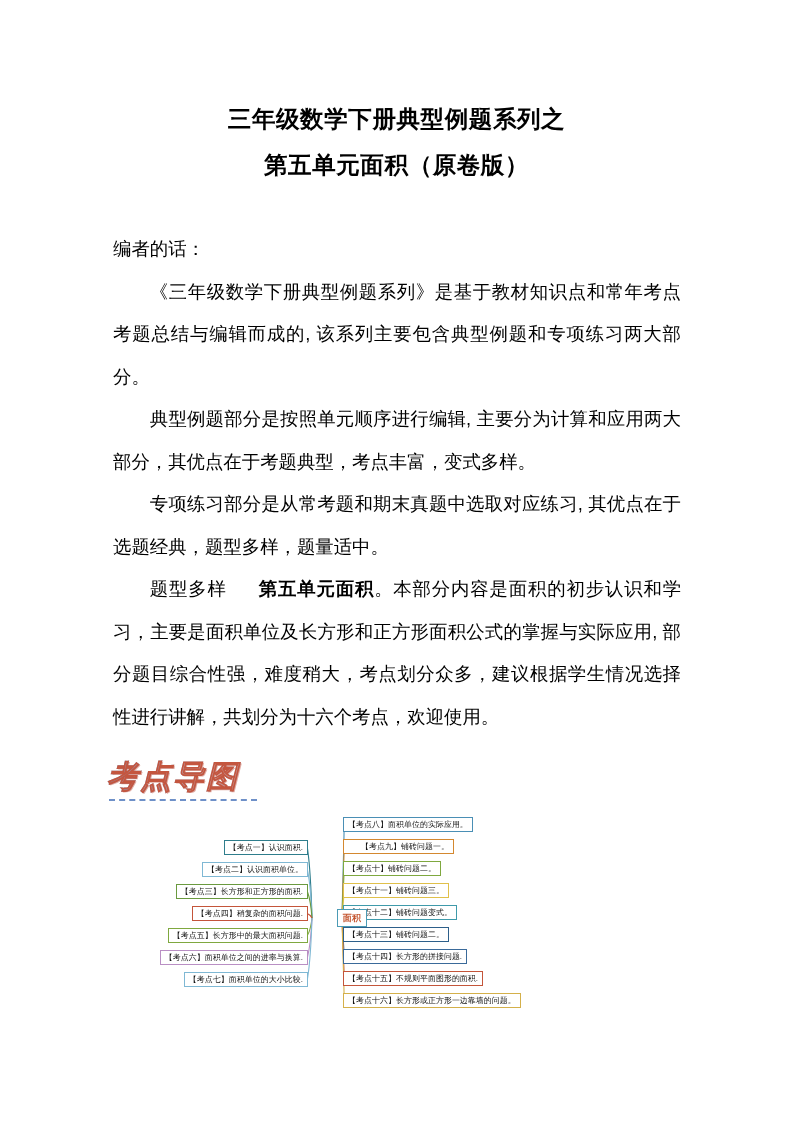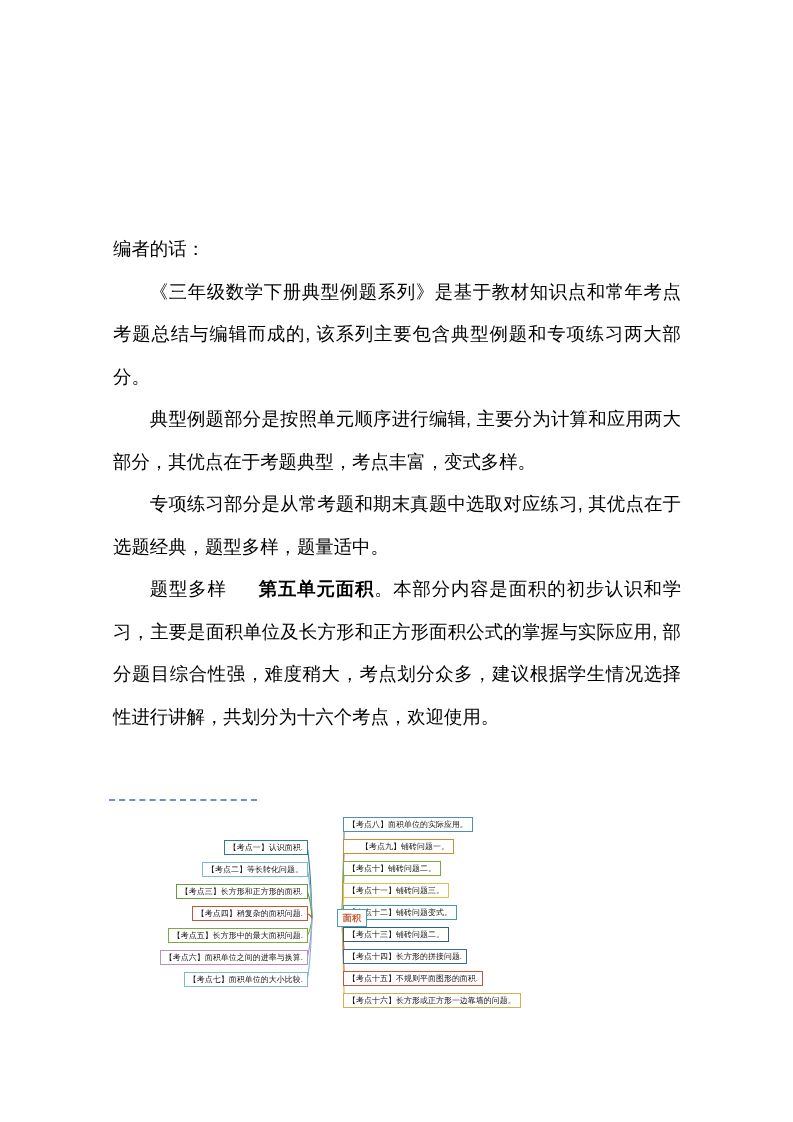--- a/index.html
+++ b/index.html
@@ -143,30 +143,35 @@
     align-items: center;
     justify-content: center;
     letter-spacing: 0.3px;
   }
 </style>
 </head>
 <body>
 
 <div class="page">
 
+  <div class="doc-title">
+    <div class="line">三年级数学下册典型例题系列之</div>
+    <div class="line">第五单元面积（原卷版）</div>
+  </div>
 
   <div class="body-copy">
     <p class="para">编者的话：</p>
     <p class="para indent">《三年级数学下册典型例题系列》是基于教材知识点和常年考点考题总结与编辑而成的, 该系列主要包含典型例题和专项练习两大部分。</p>
     <p class="para indent">典型例题部分是按照单元顺序进行编辑, 主要分为计算和应用两大部分，其优点在于考题典型，考点丰富，变式多样。</p>
     <p class="para indent">专项练习部分是从常考题和期末真题中选取对应练习, 其优点在于选题经典，题型多样，题量适中。</p>
     <p class="para indent"><span>题型多样</span><b>第五单元面积</b><span>。本部分内容是面积的初步认识和学习，主要是面积单位及长方形和正方形面积公式的掌握与实际应用, 部分题目综合性强，难度稍大，考点划分众多，建议根据学生情况选择性进行讲解，共划分为十六个考点，欢迎使用。</span></p>
   </div>
 
   <div class="artword-wrap">
+    <div class="artword">考点导图</div>
     <div class="artword-underline"></div>
   </div>
 
   <div class="mindmap">
     <svg class="mm-svg" viewBox="0 0 545 212">
       <g id="mm-lines" fill="none" stroke-width="1.1">
           <path d="M 180 35.5 C 178 35.5, 182 35.5, 184 106" stroke="#2e7d8c" fill="none"></path>
           <path d="M 180 57.5 C 178 57.5, 182 57.5, 184 106" stroke="#7fb8d4" fill="none"></path>
           <path d="M 180 79.5 C 178 79.5, 182 79.5, 184 106" stroke="#6a9a3f" fill="none"></path>
           <path d="M 180 101.5 C 178 101.5, 182 101.5, 184 106" stroke="#c4553a" fill="none"></path>
@@ -179,21 +184,21 @@
           <path d="M 215 78.5 C 217 78.5, 216 78.5, 214 106" stroke="#e0c04a" fill="none"></path>
           <path d="M 215 100.5 C 217 100.5, 216 100.5, 214 106" stroke="#3f9aaa" fill="none"></path>
           <path d="M 215 122.5 C 217 122.5, 216 122.5, 214 106" stroke="#2d5f8a" fill="none"></path>
           <path d="M 215 144.5 C 217 144.5, 216 144.5, 214 106" stroke="#3a6a9a" fill="none"></path>
           <path d="M 215 166.5 C 217 166.5, 216 166.5, 214 106" stroke="#c4553a" fill="none"></path>
           <path d="M 215 188.5 C 217 188.5, 216 188.5, 214 106" stroke="#d4b04a" fill="none"></path>
         </g>
     </svg>
     <div id="mm-left">
         <div class="node left" style="border-color: rgb(46, 125, 140); top: 28px; right: 365px;">【考点一】认识面积.</div>
-        <div class="node left" style="border-color: rgb(127, 184, 212); top: 50px; right: 365px;">【考点二】等长转化问题。</div>
+        <div class="node left" style="border-color: rgb(127, 184, 212); top: 50px; right: 365px;">【考点二】认识面积单位。</div>
         <div class="node left" style="border-color: rgb(106, 154, 63); top: 72px; right: 365px;">【考点三】长方形和正方形的面积.</div>
         <div class="node left" style="border-color: rgb(196, 85, 58); top: 94px; right: 365px;">【考点四】稍复杂的面积问题.</div>
         <div class="node left" style="border-color: rgb(127, 168, 63); top: 116px; right: 365px;">【考点五】长方形中的最大面积问题.</div>
         <div class="node left" style="border-color: rgb(185, 143, 196); top: 138px; right: 365px;">【考点六】面积单位之间的进率与换算.</div>
         <div class="node left" style="border-color: rgb(127, 184, 212); top: 160px; right: 365px;">【考点七】面积单位的大小比较.</div>
       </div>
     <div id="mm-right">
         <div class="node right" style="border-color: rgb(74, 143, 181); top: 5px; left: 215px;">【考点八】面积单位的实际应用。</div>
         <div class="node right" style="border-color: rgb(212, 136, 47); top: 27px; left: 215px; padding-left: 17px;">【考点九】铺砖问题一。</div>
         <div class="node right" style="border-color: rgb(127, 168, 63); top: 49px; left: 215px;">【考点十】铺砖问题二。</div>

